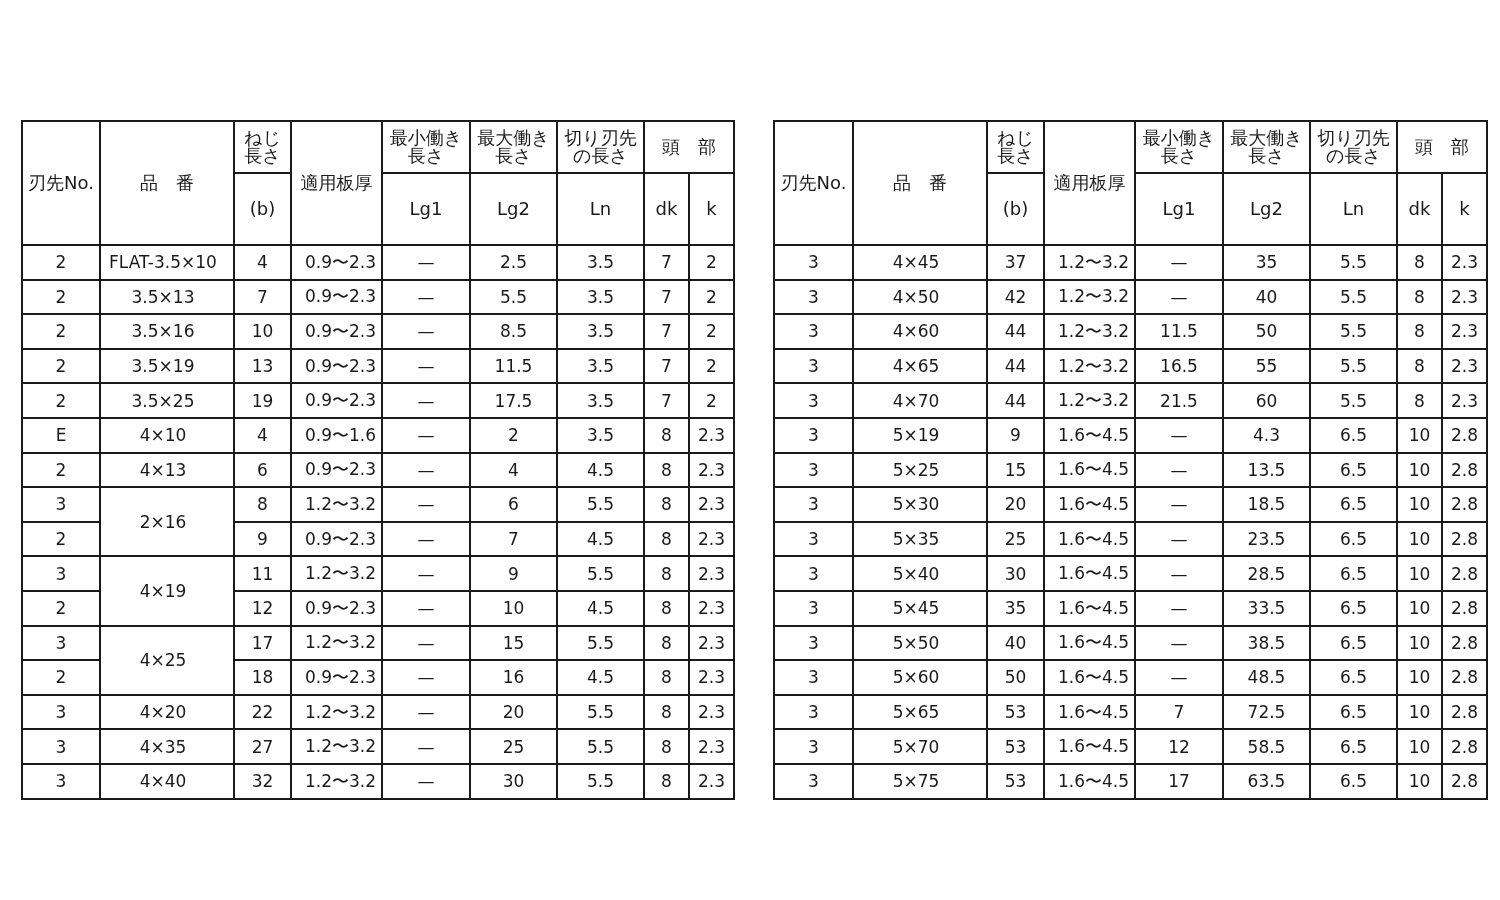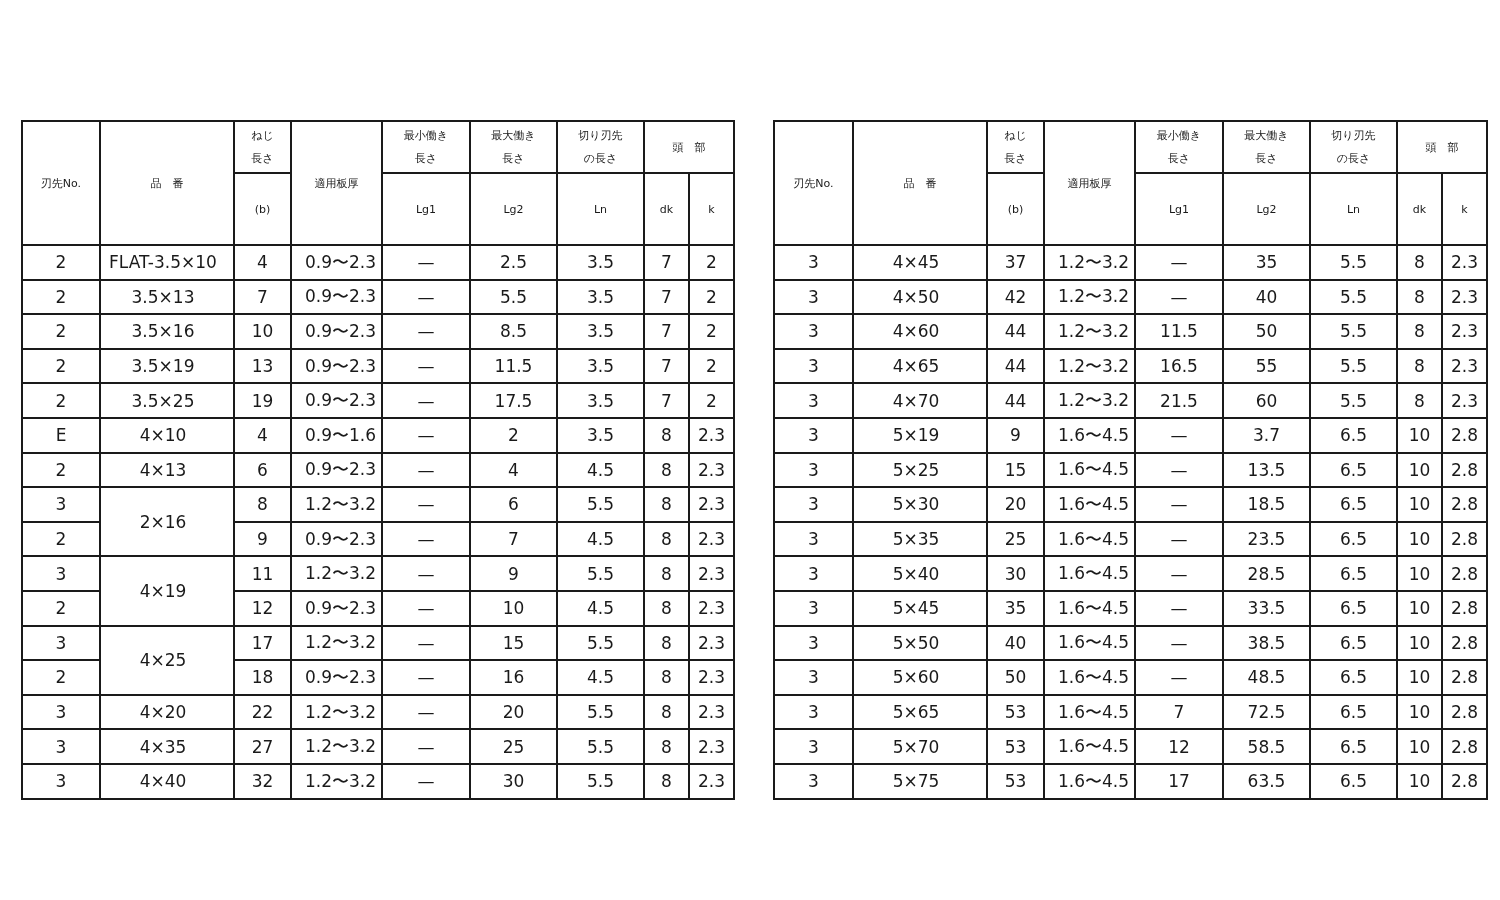--- a/index.html
+++ b/index.html
@@ -1,21 +1,21 @@
 <!DOCTYPE html>
 <html><head>
 <meta charset="utf-8">
 <style>
   html, body { margin:0; padding:0; background:#ffffff; }
   body { width:1500px; height:900px; position:relative; overflow:hidden;
          font-family:"DejaVu Sans","Liberation Sans",sans-serif; color:#1a1a1a; }
   table.spec { position:absolute; top:120px; border-collapse:collapse; table-layout:fixed; }
   table.spec td, table.spec th { border:2px solid #1a1a1a; padding:0; font-weight:normal;
          font-size:17px; text-align:center; vertical-align:middle; white-space:nowrap; overflow:hidden; }
-  table.spec th { line-height:23px; font-size:11px;border-radius:10px; }
+  table.spec th { line-height:18px; font-size:18px;border-radius:10px; }
   table.spec tr.h1 th { height:50px; }
   table.spec tr.h2 th { height:70px; }
   table.spec tr.data td { height:32.6px; }
   td.part { text-align:right; padding-right:8px !important; }
   td.thick { text-align:left; padding-left:8px !important; }
 </style>
 </head>
 <body>
 
 <table class="spec" id="left-table" style="left:21px; width:712px;">
@@ -314,21 +314,21 @@
         <td>5.5</td>
         <td>8</td>
         <td>2.3</td>
       </tr>
       <tr class="data">
         <td>3</td>
         <td class="part">5×19</td>
         <td>9</td>
         <td class="thick">1.6〜4.5</td>
         <td>—</td>
-        <td>3.7</td>
+        <td>4.3</td>
         <td>6.5</td>
         <td>10</td>
         <td>2.8</td>
       </tr>
       <tr class="data">
         <td>3</td>
         <td class="part">5×25</td>
         <td>15</td>
         <td class="thick">1.6〜4.5</td>
         <td>—</td>

